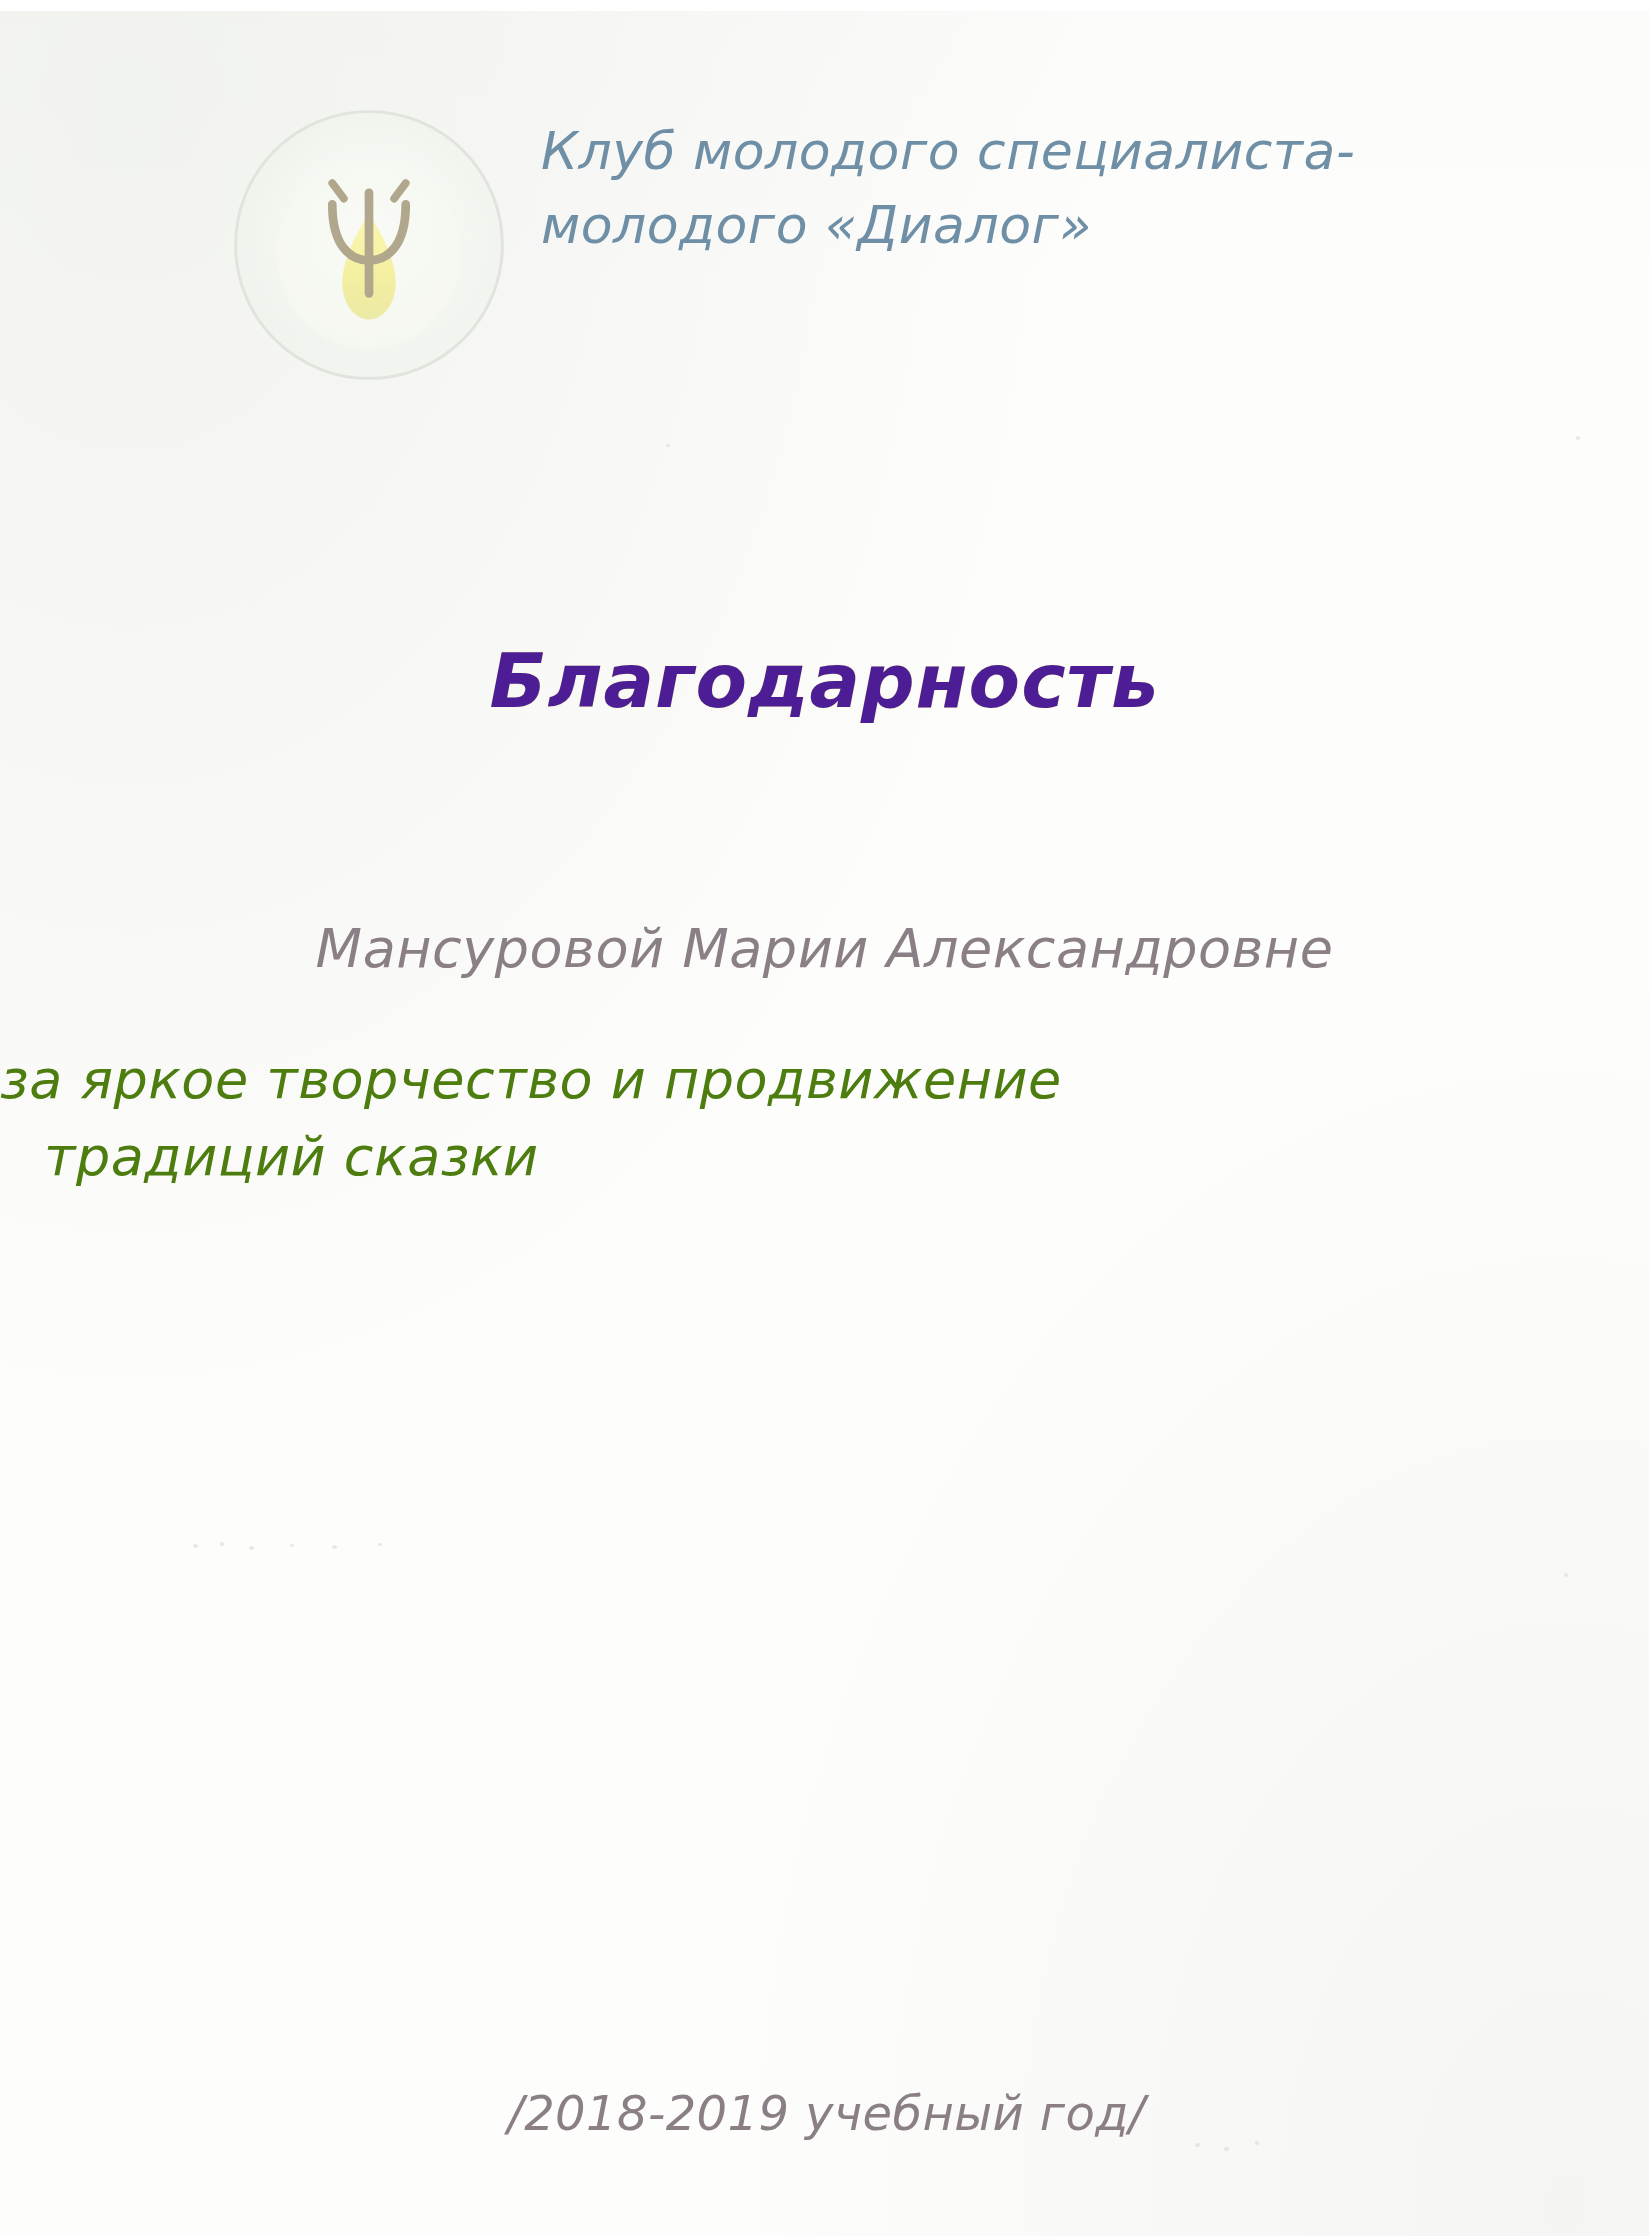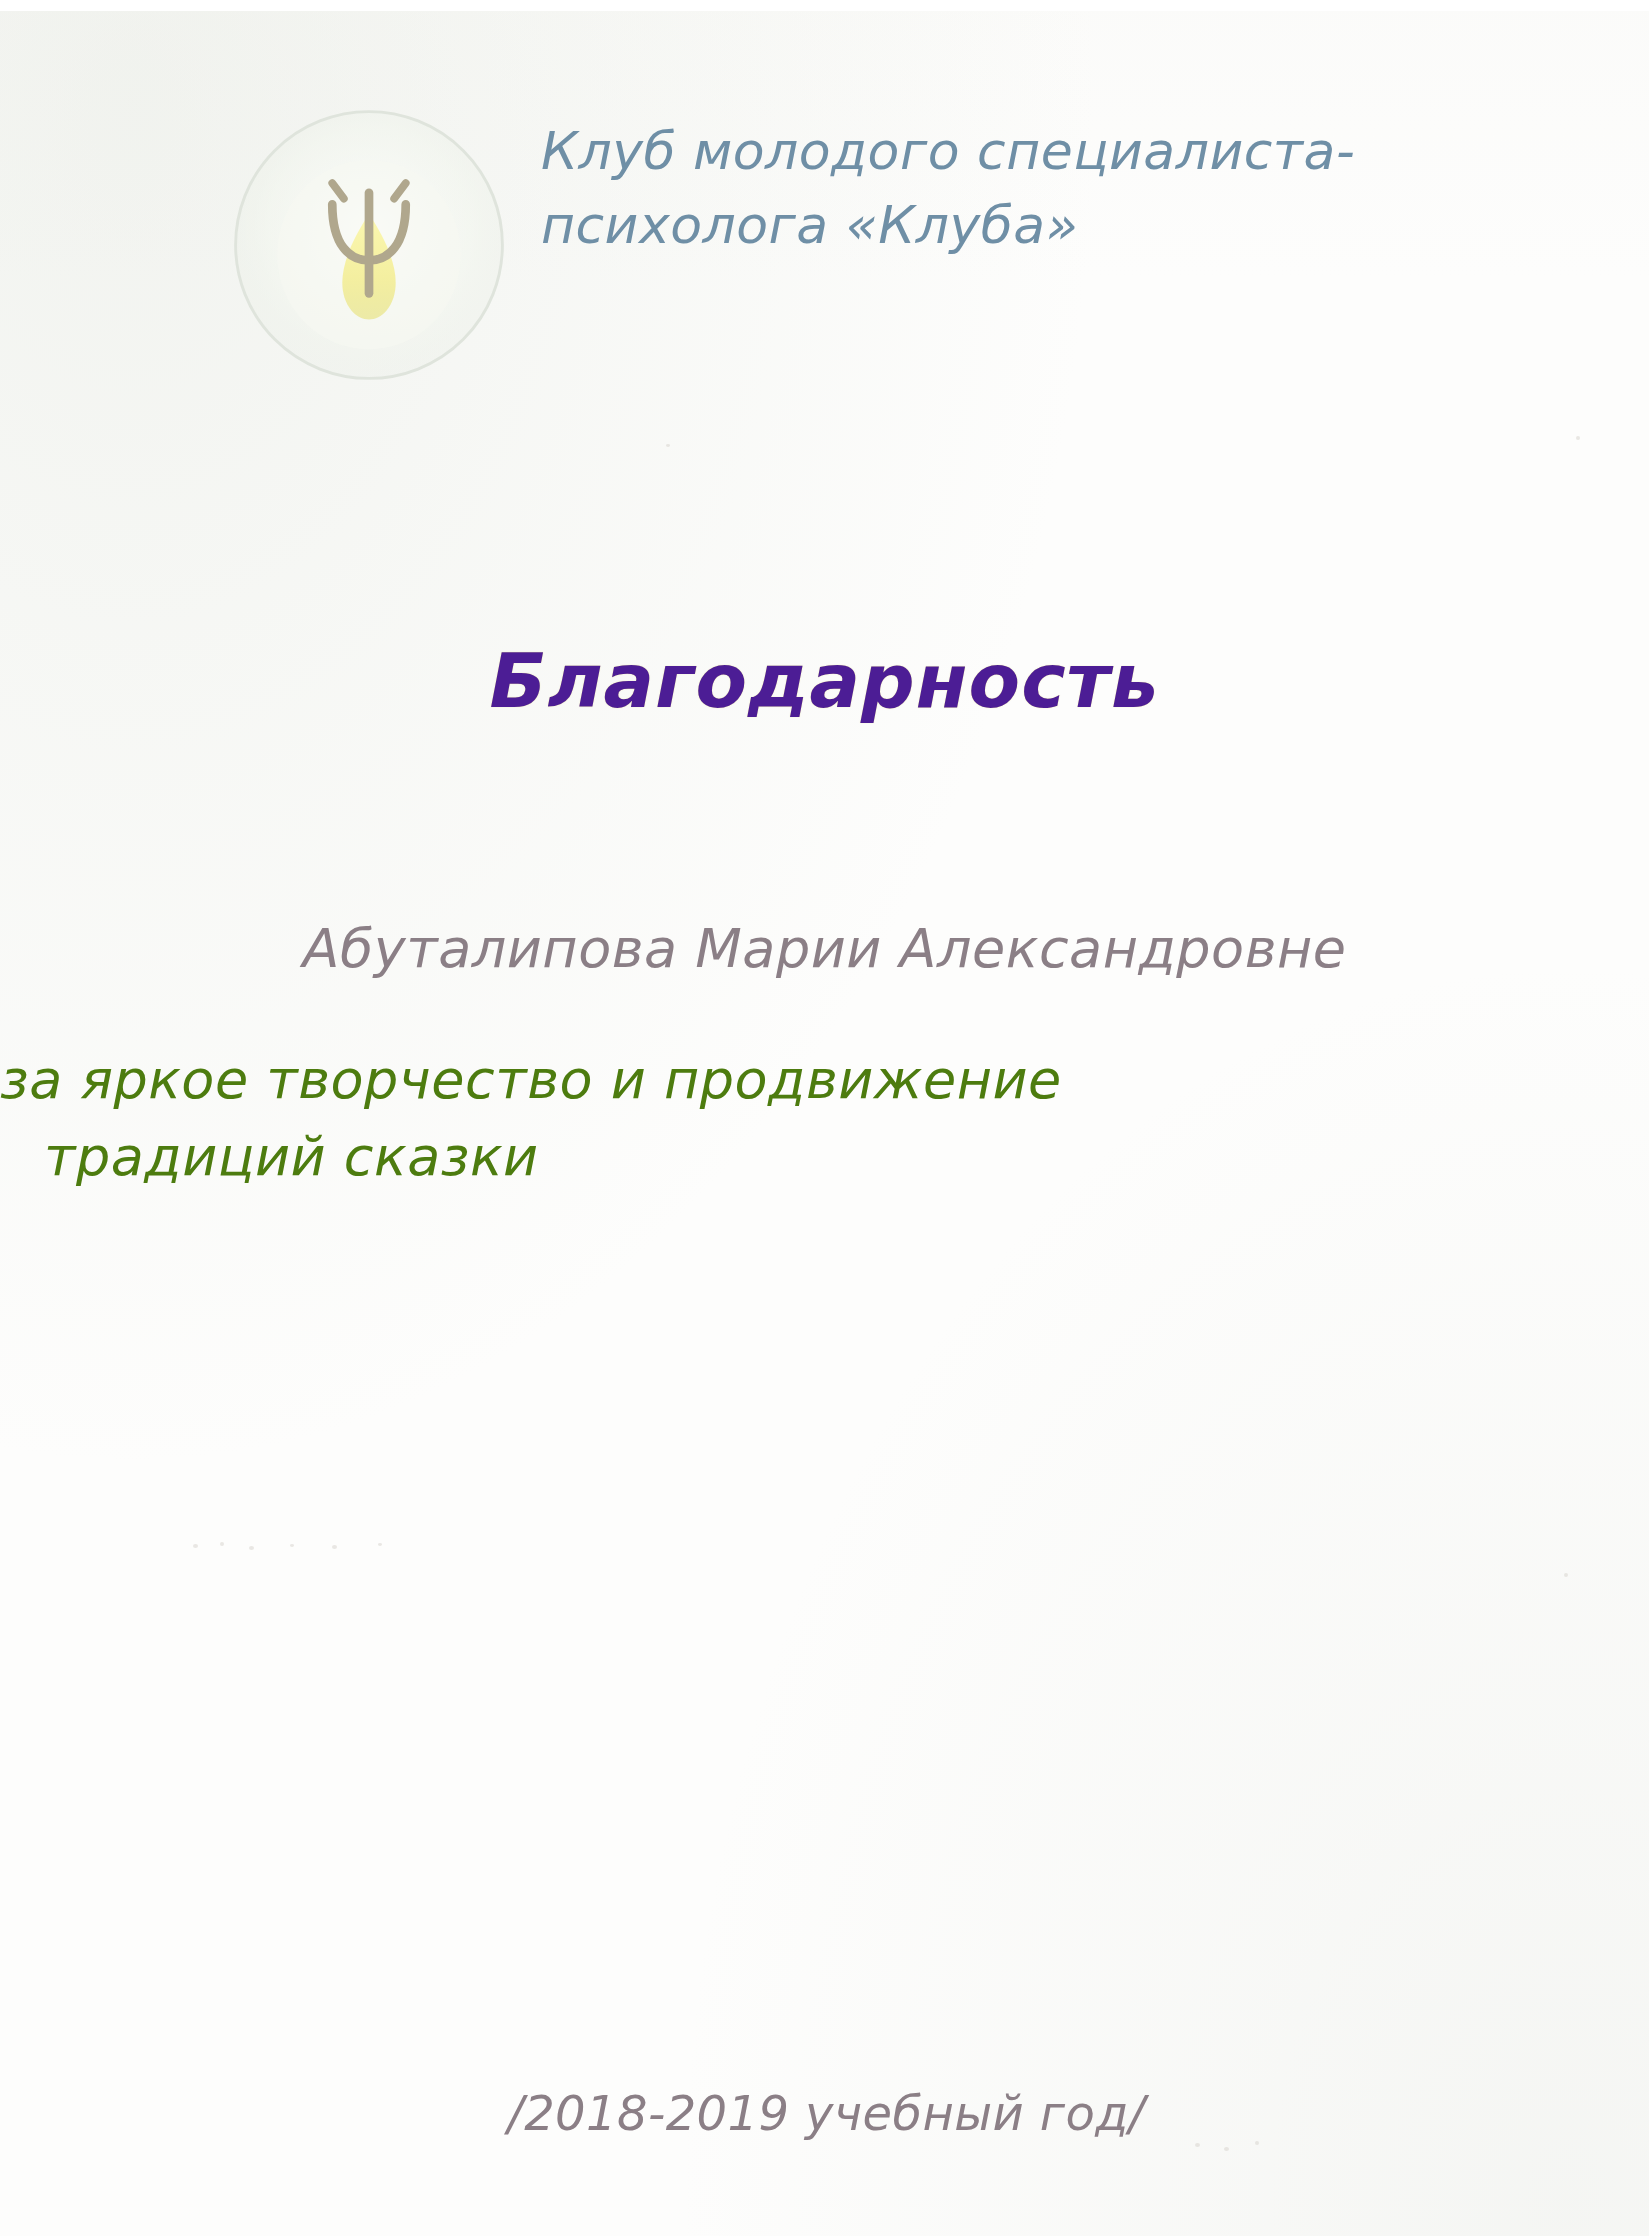--- a/index.html
+++ b/index.html
@@ -170,26 +170,26 @@
       <g fill="none" stroke="#b0a78d" stroke-width="9" stroke-linecap="round">
         <path d="M112 108 C 112 150, 130 166, 150 166 C 170 166, 188 150, 188 108"></path>
         <path d="M150 96 L150 200"></path>
       </g>
       <path d="M124 102 L112 86 M176 102 L188 86" stroke="#b0a78d" stroke-width="8" stroke-linecap="round" fill="none"></path>
     </svg>
   </div>
 
   <div class="header">
     <span>Клуб молодого специалиста-</span>
-    <span class="line2">психолога «Клуба»</span>
+    <span class="line2">молодого «Диалог»</span>
   </div>
 
   <div class="title">Благодарность</div>
 
-  <div class="recipient">Абуталипова Марии Александровне</div>
+  <div class="recipient">Мансуровой Марии Александровне</div>
 
   <div class="reason">
     <span>за яркое творчество и продвижение</span>
     <span class="l2">традиций сказки</span>
   </div>
 
 
   <div class="footer">/2018-2019 учебный год/</div>
 
   <span class="speck" style="left:193px;  top:1533px; width:4.8px;  height:3.9px;"></span>

